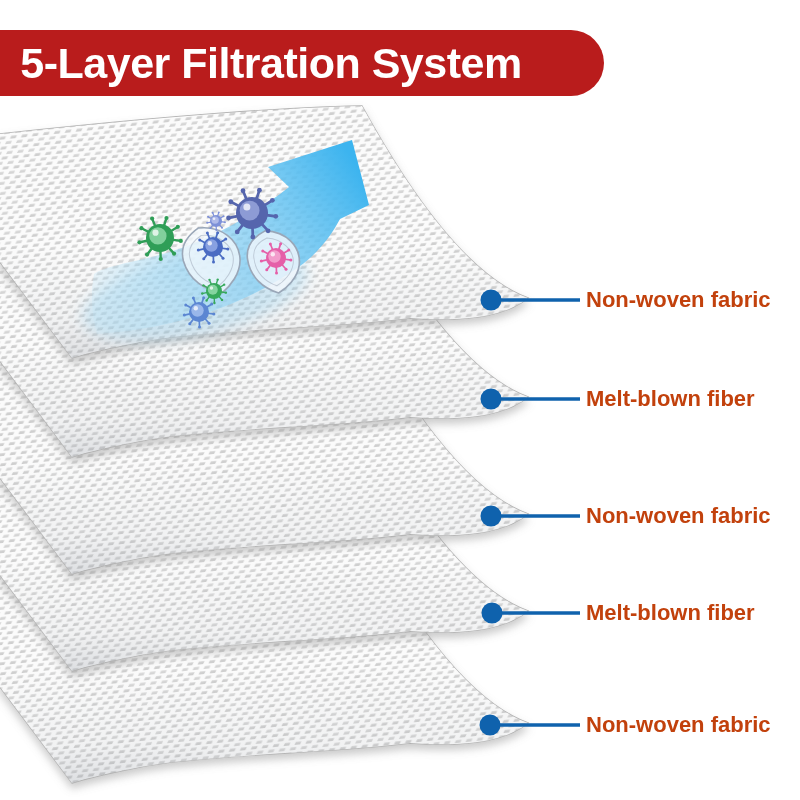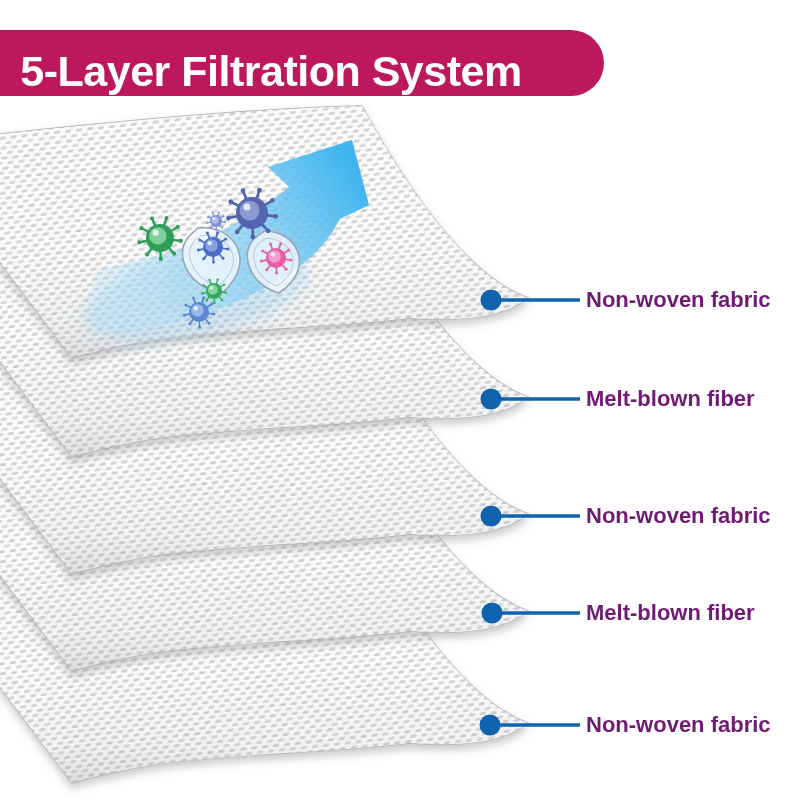--- a/index.html
+++ b/index.html
@@ -2,32 +2,32 @@
 <html><head>
 <meta charset="utf-8">
 <style>
   html,body{margin:0;padding:0;}
   body{
     width:800px;height:800px;position:relative;overflow:hidden;
     background:#ffffff;font-family:"Liberation Sans", sans-serif;
   }
   .banner{
     position:absolute;left:0;top:30px;width:604px;height:66px;
-    background:#be185d;border-radius:0 33px 33px 0;
-    display:flex;align-items:flex-end;justify-content:center;
+    background:#b91c1c;border-radius:0 33px 33px 0;
+    display:flex;align-items:center;justify-content:center;
     padding-right:70px;box-sizing:border-box;padding-left:8px;
   }
   .banner span{
     color:#ffffff;font-size:43px;font-weight:bold;letter-spacing:-0.5px;
     white-space:nowrap;
   }
   .stage{position:absolute;left:0;top:0;width:800px;height:800px;}
   .layer-label{
     position:absolute;left:586px;height:28px;line-height:28px;
-    color:#701a75;font-size:22px;font-weight:bold;white-space:nowrap;
+    color:#c2410c;font-size:22px;font-weight:bold;white-space:nowrap;
   }
 </style>
 </head>
 <body>
 
 <svg class="stage" width="800" height="800" viewBox="0 0 800 800">
   <defs>
 
     <pattern id="fab" width="11" height="10" patternUnits="userSpaceOnUse" patternTransform="rotate(-6)">
       <rect width="11" height="10" fill="#fbfbfb"></rect>

